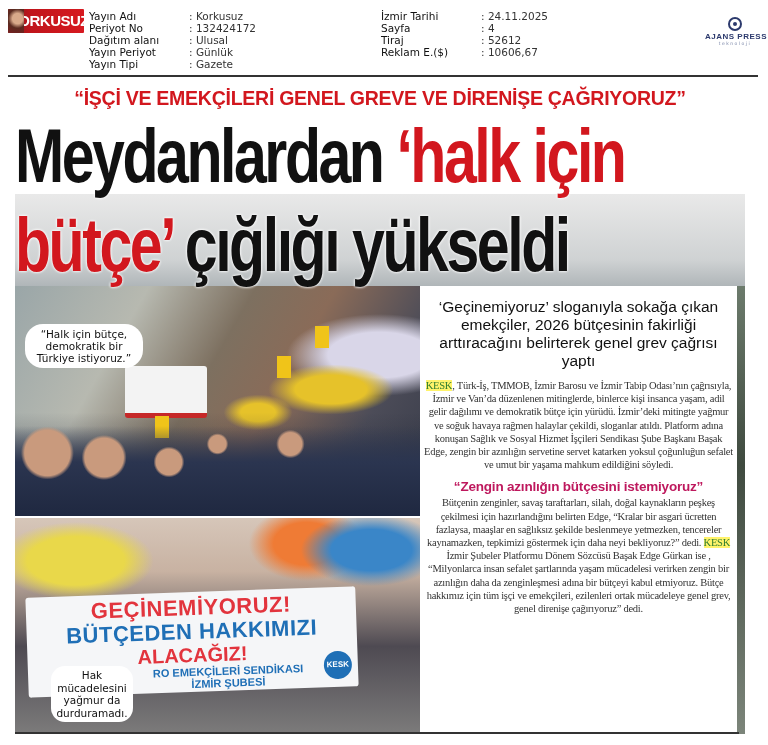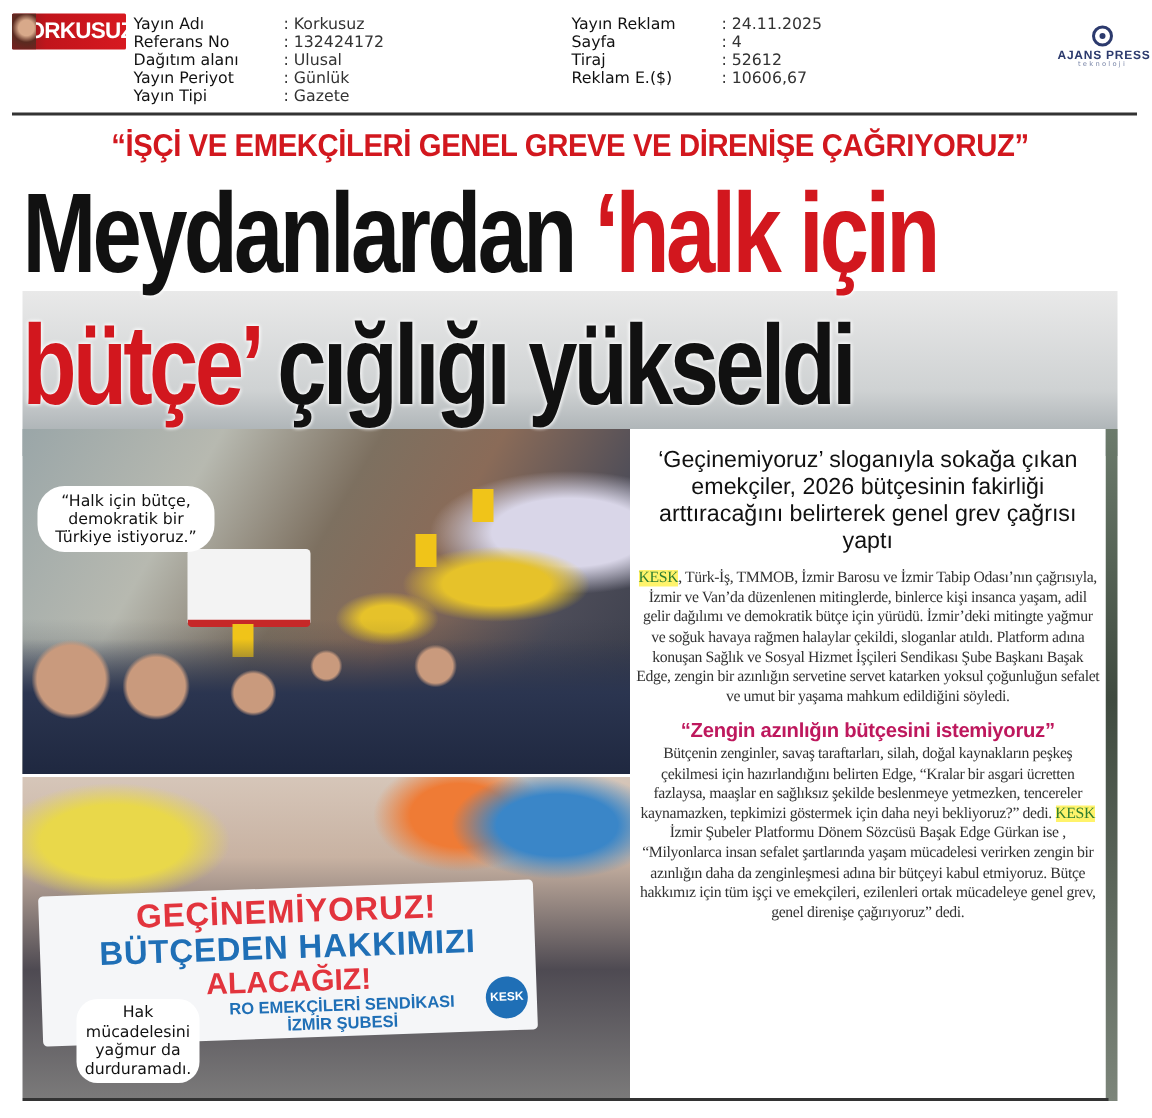--- a/index.html
+++ b/index.html
@@ -156,40 +156,40 @@
     <span class="logo-face"></span>
     <span>KORKUSUZ</span>
   </div>
 
   <div class="meta-table meta-left">
     <div class="row">
       <span class="k">Yayın Adı</span>
       <span class="v">: Korkusuz</span>
     </div>
     <div class="row">
-      <span class="k">Referans No</span>
+      <span class="k">Periyot No</span>
       <span class="v">: 132424172</span>
     </div>
     <div class="row">
       <span class="k">Dağıtım alanı</span>
       <span class="v">: Ulusal</span>
     </div>
     <div class="row">
       <span class="k">Yayın Periyot</span>
       <span class="v">: Günlük</span>
     </div>
     <div class="row">
       <span class="k">Yayın Tipi</span>
       <span class="v">: Gazete</span>
     </div>
   </div>
 
   <div class="meta-table meta-right">
     <div class="row">
-      <span class="k">Yayın Reklam</span>
+      <span class="k">İzmir Tarihi</span>
       <span class="v">: 24.11.2025</span>
     </div>
     <div class="row">
       <span class="k">Sayfa</span>
       <span class="v">: 4</span>
     </div>
     <div class="row">
       <span class="k">Tiraj</span>
       <span class="v">: 52612</span>
     </div>

